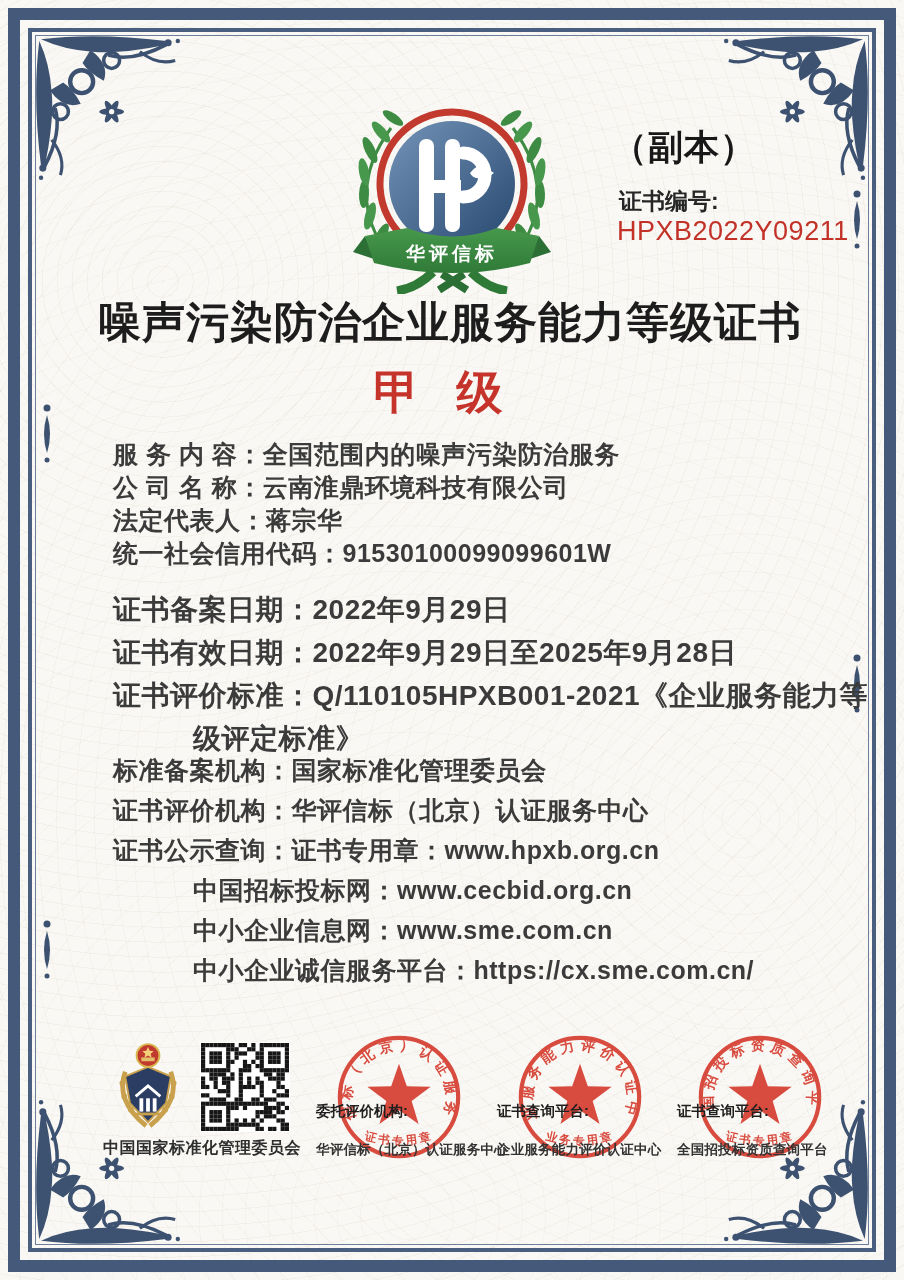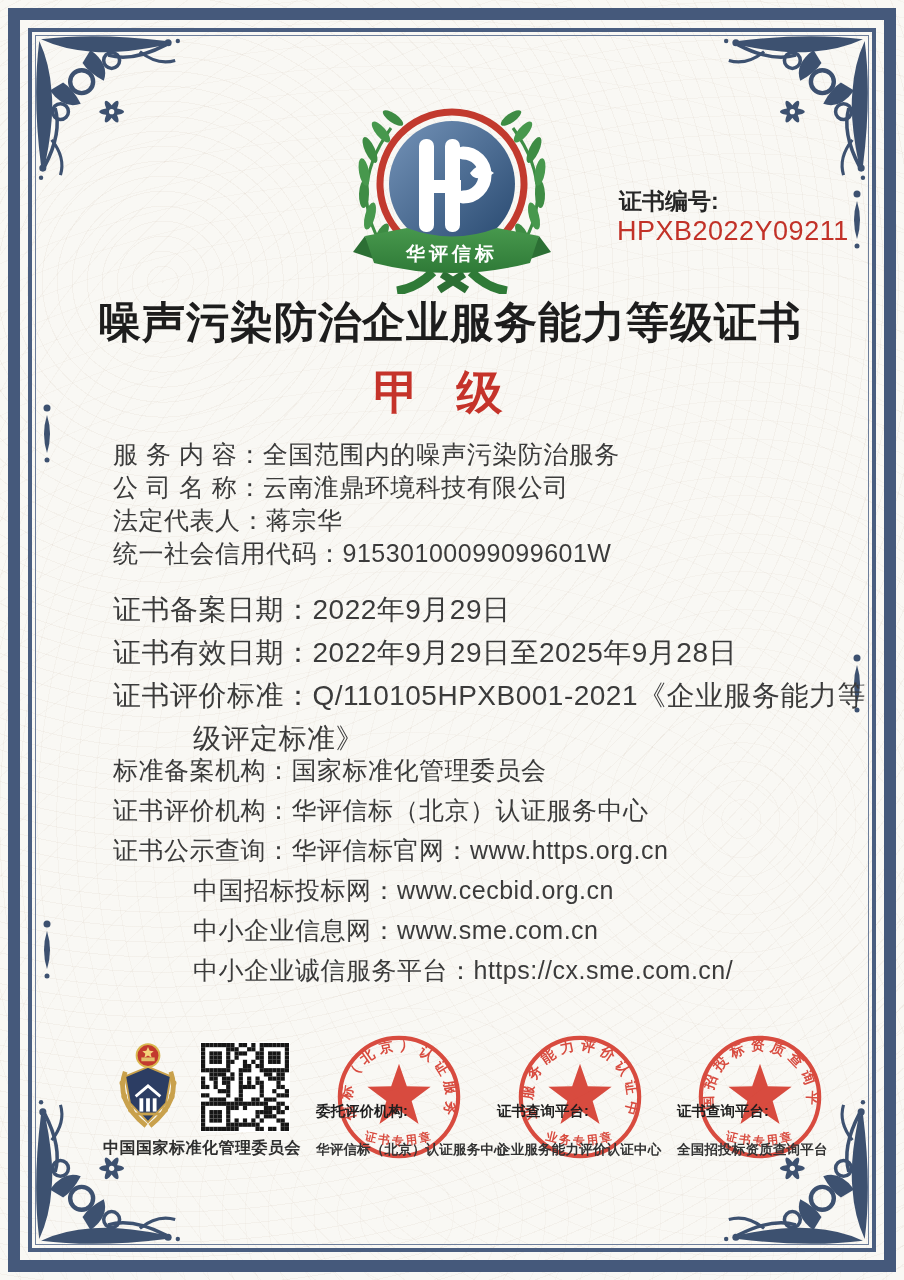--- a/index.html
+++ b/index.html
@@ -32,21 +32,21 @@
   
   .logo{position:absolute;left:336px;top:84px;width:232px;height:210px;}
   .copy-label{position:absolute;left:612px;top:124px;font-size:35px;font-weight:900;color:#181818;letter-spacing:1px;}
   .certno-label{position:absolute;left:619px;top:186px;font-size:23px;font-weight:800;color:#262626;}
   .certno-value{position:absolute;left:617px;top:216px;font-size:27px;font-weight:400;color:#c23228;letter-spacing:.5px;}
 
   .cert-title{position:absolute;left:0;right:4px;top:294px;text-align:center;font-size:43px;font-weight:900;color:#1d1d1d;letter-spacing:1px;}
   .grade{position:absolute;left:0;right:16px;top:362px;text-align:center;font-size:46px;font-weight:900;color:#c5332a;letter-spacing:12px;}
 
   
-  .block{position:absolute;left:113px;width:700px;font-weight:400;color:#3b3b3b;white-space:nowrap;}
+  .block{position:absolute;left:113px;width:700px;font-weight:700;color:#3b3b3b;white-space:nowrap;}
   .info-block{top:438px;font-size:25px;line-height:33px;}
   .date-block{top:588px;font-size:28px;line-height:43px;}
   .agency-block{top:750px;font-size:25px;line-height:40px;}
   .line .lbl{letter-spacing:.5px;}
   .line .val{letter-spacing:.5px;}
   .line.indent{margin-left:80px;}
 
   
   .footer-org{position:absolute;left:96px;top:1040px;width:212px;height:130px;}
   .emblem{position:absolute;left:14px;top:0;width:76px;height:90px;}
@@ -245,20 +245,21 @@
     <path d="M133,89 q7,-9 16,-9 q-3,5 -1,7 q6,-1 9,2 q-9,7 -18,5 q-4,-1 -6,-5 z" fill="#fff"></path>
     <path d="M105,190 L130,206 M127,190 L102,206" stroke="#2c6f34" stroke-width="8"></path>
     <path d="M96,188 Q80,204 60,207" stroke="#2f7a37" stroke-width="9" fill="none"></path>
     <path d="M134,188 Q150,204 170,207" stroke="#2f7a37" stroke-width="9" fill="none"></path>
     <path d="M28,152 L16,168 L40,176 Z" fill="#2c6f34"></path>
     <path d="M202,152 L214,168 L190,176 Z" fill="#2c6f34"></path>
     <path d="M28,152 L70,144 Q115,161 160,144 L202,152 L193,179 Q115,199 37,179 Z" fill="url(#grn)"></path>
     <text class="logo-banner-text" x="115" y="176" text-anchor="middle">华评信标</text>
   </svg>
 
+  <div class="copy-label">（副本）</div>
   <div class="certno-label">证书编号:</div>
   <div class="certno-value">HPXB2022Y09211</div>
 
   <div class="cert-title">噪声污染防治企业服务能力等级证书</div>
   <div class="grade">甲 级</div>
 
   <div class="block info-block">
     <div class="line"><span class="lbl">服 务 内 容：</span><span class="val">全国范围内的噪声污染防治服务</span></div>
     <div class="line"><span class="lbl">公 司 名 称：</span><span class="val">云南淮鼎环境科技有限公司</span></div>
     <div class="line"><span class="lbl">法定代表人：</span><span class="val">蒋宗华</span></div>
@@ -268,21 +269,21 @@
   <div class="block date-block">
     <div class="line"><span class="lbl">证书备案日期：</span><span class="val">2022年9月29日</span></div>
     <div class="line"><span class="lbl">证书有效日期：</span><span class="val">2022年9月29日至2025年9月28日</span></div>
     <div class="line"><span class="lbl">证书评价标准：</span><span class="val">Q/110105HPXB001-2021《企业服务能力等</span></div>
     <div class="line indent"><span class="val">级评定标准》</span></div>
   </div>
 
   <div class="block agency-block">
     <div class="line"><span class="lbl">标准备案机构：</span><span class="val">国家标准化管理委员会</span></div>
     <div class="line"><span class="lbl">证书评价机构：</span><span class="val">华评信标（北京）认证服务中心</span></div>
-    <div class="line"><span class="lbl">证书公示查询：</span><span class="val">华评信标官网：www.https.org.cn</span></div>
+    <div class="line"><span class="lbl">证书公示查询：</span><span class="val">证书专用章：www.hpxb.org.cn</span></div>
     <div class="line indent"><span class="lbl">中国招标投标网：</span><span class="val">www.cecbid.org.cn</span></div>
     <div class="line indent"><span class="lbl">中小企业信息网：</span><span class="val">www.sme.com.cn</span></div>
     <div class="line indent"><span class="lbl">中小企业诚信服务平台：</span><span class="val">https://cx.sme.com.cn/</span></div>
   </div>
 
   <div class="footer-org">
     <svg class="emblem" viewBox="0 0 80 92">
       <path d="M16,32 Q5,62 38,89" stroke="#c9a14c" stroke-width="5" fill="none"></path>
       <path d="M64,32 Q75,62 42,89" stroke="#c9a14c" stroke-width="5" fill="none"></path>
       <circle cx="13" cy="44" r="3" fill="#c9a14c"></circle>

